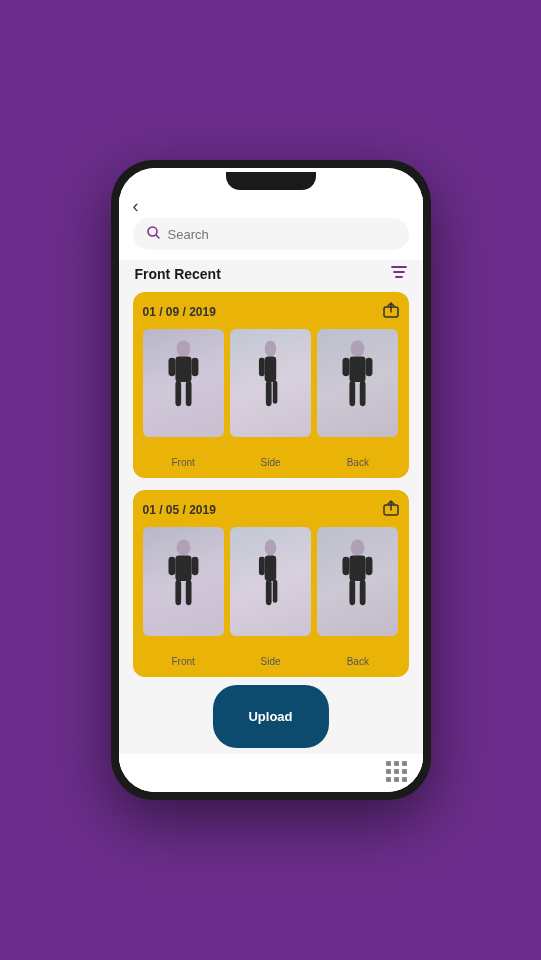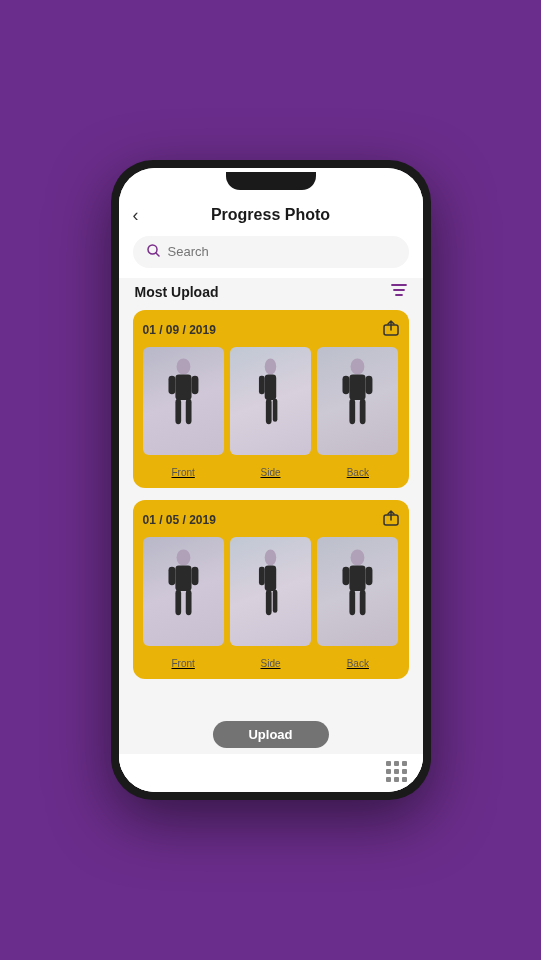--- a/index.html
+++ b/index.html
@@ -89,21 +89,21 @@
 
     
     .search-container {
       padding: 4px 14px 10px;
       background: #fff;
       flex-shrink: 0;
     }
 
     .search-box {
       display: flex;
-      align-items: flex-start;
+      align-items: center;
       background: #f5f5f5;
       border-radius: 24px;
       padding: 8px 14px;
       gap: 8px;
     }
 
     .search-icon {
       color: #7b2d8b;
       font-size: 14px;
       flex-shrink: 0;
@@ -178,22 +178,21 @@
       display: flex;
       gap: 6px;
       justify-content: space-between;
     }
 
     .photo-item {
       flex: 1;
       display: flex;
       flex-direction: column;
       align-items: center;
-      gap: 12px;
-      text-decoration: underline;
+      gap: 20px;
     }
 
     .photo-placeholder {
       width: 100%;
       aspect-ratio: 3/4;
       border-radius: 6px;
       background: #c8c8d4;
       overflow: hidden;
       display: flex;
       align-items: center;
@@ -210,25 +209,25 @@
     
     .upload-btn-container {
       position: absolute;
       bottom: 44px;
       left: 50%;
       transform: translateX(-50%);
       z-index: 10;
     }
 
     .upload-btn {
-      background: #737373;
+      background: #0c4a6e;
       color: #fff;
       border: none;
       border-radius: 24px;
-      padding: 6px 36px;
+      padding: 24px 36px;
       font-size: 13px;
       font-weight: 600;
       cursor: pointer;
       white-space: nowrap;
     }
 
     
     .bottom-nav {
       background: #fff;
       height: 38px;
@@ -276,39 +275,38 @@
   <div class="phone-inner">
 
     <div class="notch-area">
       <div class="notch"></div>
     </div>
 
     <div class="screen">
 
       <div class="header">
         <button class="back-btn">‹</button>
-        <span class="page-title">Progress Photo</span>
       </div>
 
       <div class="search-container">
         <div class="search-box">
           <span class="search-icon">
             <svg width="13" height="13" viewBox="0 0 13 13" fill="none">
               <circle cx="5.5" cy="5.5" r="4.5" stroke="#7b2d8b" stroke-width="1.5"></circle>
               <line x1="9" y1="9" x2="12" y2="12" stroke="#7b2d8b" stroke-width="1.5" stroke-linecap="round"></line>
             </svg>
           </span>
           <input class="search-input" type="text" placeholder="Search" style="">
         </div>
       </div>
 
       <div class="content">
 
         <div class="section-header">
-          <span class="section-title">Most Upload</span>
+          <span class="section-title">Front Recent</span>
           <span class="filter-icon">
             <svg width="16" height="16" viewBox="0 0 16 16" fill="#7b2d8b">
               <path d="M1 3h14M3 8h10M5 13h6" stroke="#7b2d8b" stroke-width="1.8" stroke-linecap="round"></path>
             </svg>
           </span>
         </div>
 
         <div class="photo-card">
           <div class="card-header">
             <span class="card-date">01 / 09 / 2019</span>

